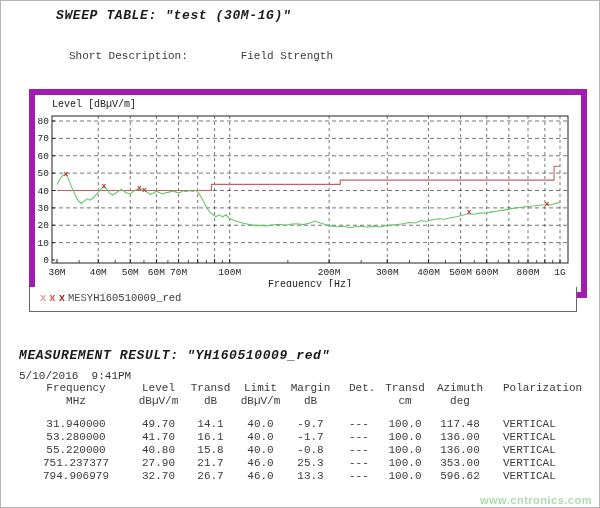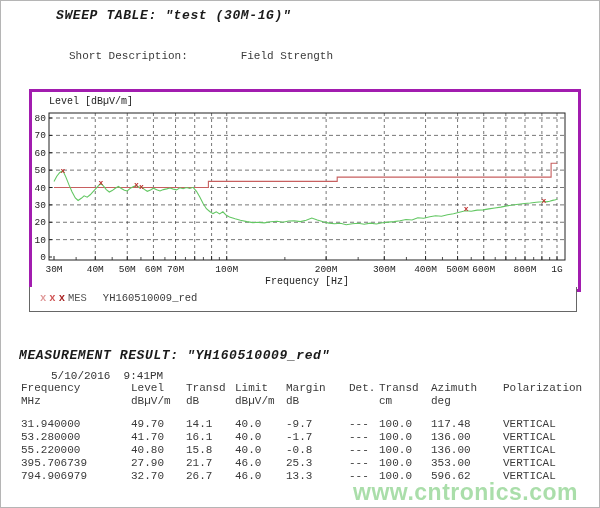--- a/index.html
+++ b/index.html
@@ -4,45 +4,45 @@
 <style>
   html,body{margin:0;padding:0;background:#fff;}
   .page{position:relative;width:600px;height:508px;background:#ffffff;
         border:1px solid #b5b5b5;box-sizing:border-box;overflow:hidden;
         font-family:"Liberation Mono","DejaVu Sans Mono",monospace;color:#333;}
   .sweep-title{position:absolute;left:55px;top:7px;font-style:italic;font-weight:700;
         font-size:13px;letter-spacing:.6px;color:#1a1a1a;white-space:pre;}
   .sweep-lines{position:absolute;left:68px;top:24px;font-size:11px;line-height:12.5px;
         white-space:pre;color:#3a3a3a;}
   .chart-box{position:absolute;left:28px;top:88px;width:546px;height:197px;
-        border:3px solid #a21caf;background:#fff;}
+        border:6px solid #a21caf;background:#fff;}
   .legend-box{position:absolute;left:28px;top:286px;width:546px;height:24px;
         border:1px solid #666;border-top:none;background:#fff;}
   .legend-content{padding:5px 0 0 10px;font-size:10.5px;white-space:pre;}
   .legend-content .lx{font-weight:700;margin-right:3px;}
-  .legend-name{margin-left:16px;color:#3a3a3a;}
+  .legend-name{margin-left:0;color:#3a3a3a;}
   .legend-mes{color:#555;}
   .result-title{position:absolute;left:18px;top:347px;font-style:italic;font-weight:700;
         font-size:13px;letter-spacing:.6px;color:#1a1a1a;white-space:pre;}
-  .result-timestamp{position:absolute;left:18px;top:369px;font-size:11px;white-space:pre;margin-left:32px;}
+  .result-timestamp{position:absolute;left:18px;top:369px;font-size:11px;white-space:pre;}
   .result-table{position:absolute;left:20px;top:381px;border-collapse:collapse;
         table-layout:fixed;font-family:inherit;}
   .result-table th,.result-table td{padding:0;font-weight:400;font-size:11px;
         line-height:13px;white-space:pre;color:#3a3a3a;}
-  .result-table .al-right{text-align:left;}
+  .result-table .al-right{text-align:center;}
   .result-table .al-left{text-align:left;padding-left:14px;}
   .result-table col.c1{width:110px}.result-table col.c2{width:55px}
   .result-table col.c3{width:49px}.result-table col.c4{width:51px}
   .result-table col.c5{width:49px}.result-table col.c6{width:44px}
   .result-table col.c7{width:52px}.result-table col.c8{width:58px}
   .result-table col.c9{width:95px}
   #mt-body tr:first-child td{padding-top:10px;}
-  .watermark{position:absolute;right:21px;bottom:1px;z-index:5;
+  .watermark{position:absolute;right:7px;bottom:1px;z-index:5;
         font-family:"Liberation Sans","DejaVu Sans",sans-serif;font-weight:700;
-        font-size:23px;letter-spacing:.5px;color:rgba(125,205,125,.65);margin-top:47px;}
+        font-size:11px;letter-spacing:.5px;color:rgba(125,205,125,.65);margin-top:47px;}
   svg text{font-family:"Liberation Mono","DejaVu Sans Mono",monospace;}
 </style>
 </head>
 <body>
 
 <div class="page">
 
   <div class="sweep-title">SWEEP TABLE: "test (30M-1G)"</div>
 
   <div class="sweep-lines">
@@ -228,21 +228,21 @@
           <td class="al-right">40.80</td>
           <td class="al-right">15.8</td>
           <td class="al-right">40.0</td>
           <td class="al-right">-0.8</td>
           <td class="al-left">---</td>
           <td class="al-right">100.0</td>
           <td class="al-right">136.00</td>
           <td class="al-left">VERTICAL</td>
         </tr>
         <tr>
-          <td class="al-right">395.706739</td>
+          <td class="al-right">751.237377</td>
           <td class="al-right">27.90</td>
           <td class="al-right">21.7</td>
           <td class="al-right">46.0</td>
           <td class="al-right">25.3</td>
           <td class="al-left">---</td>
           <td class="al-right">100.0</td>
           <td class="al-right">353.00</td>
           <td class="al-left">VERTICAL</td>
         </tr>
         <tr>

